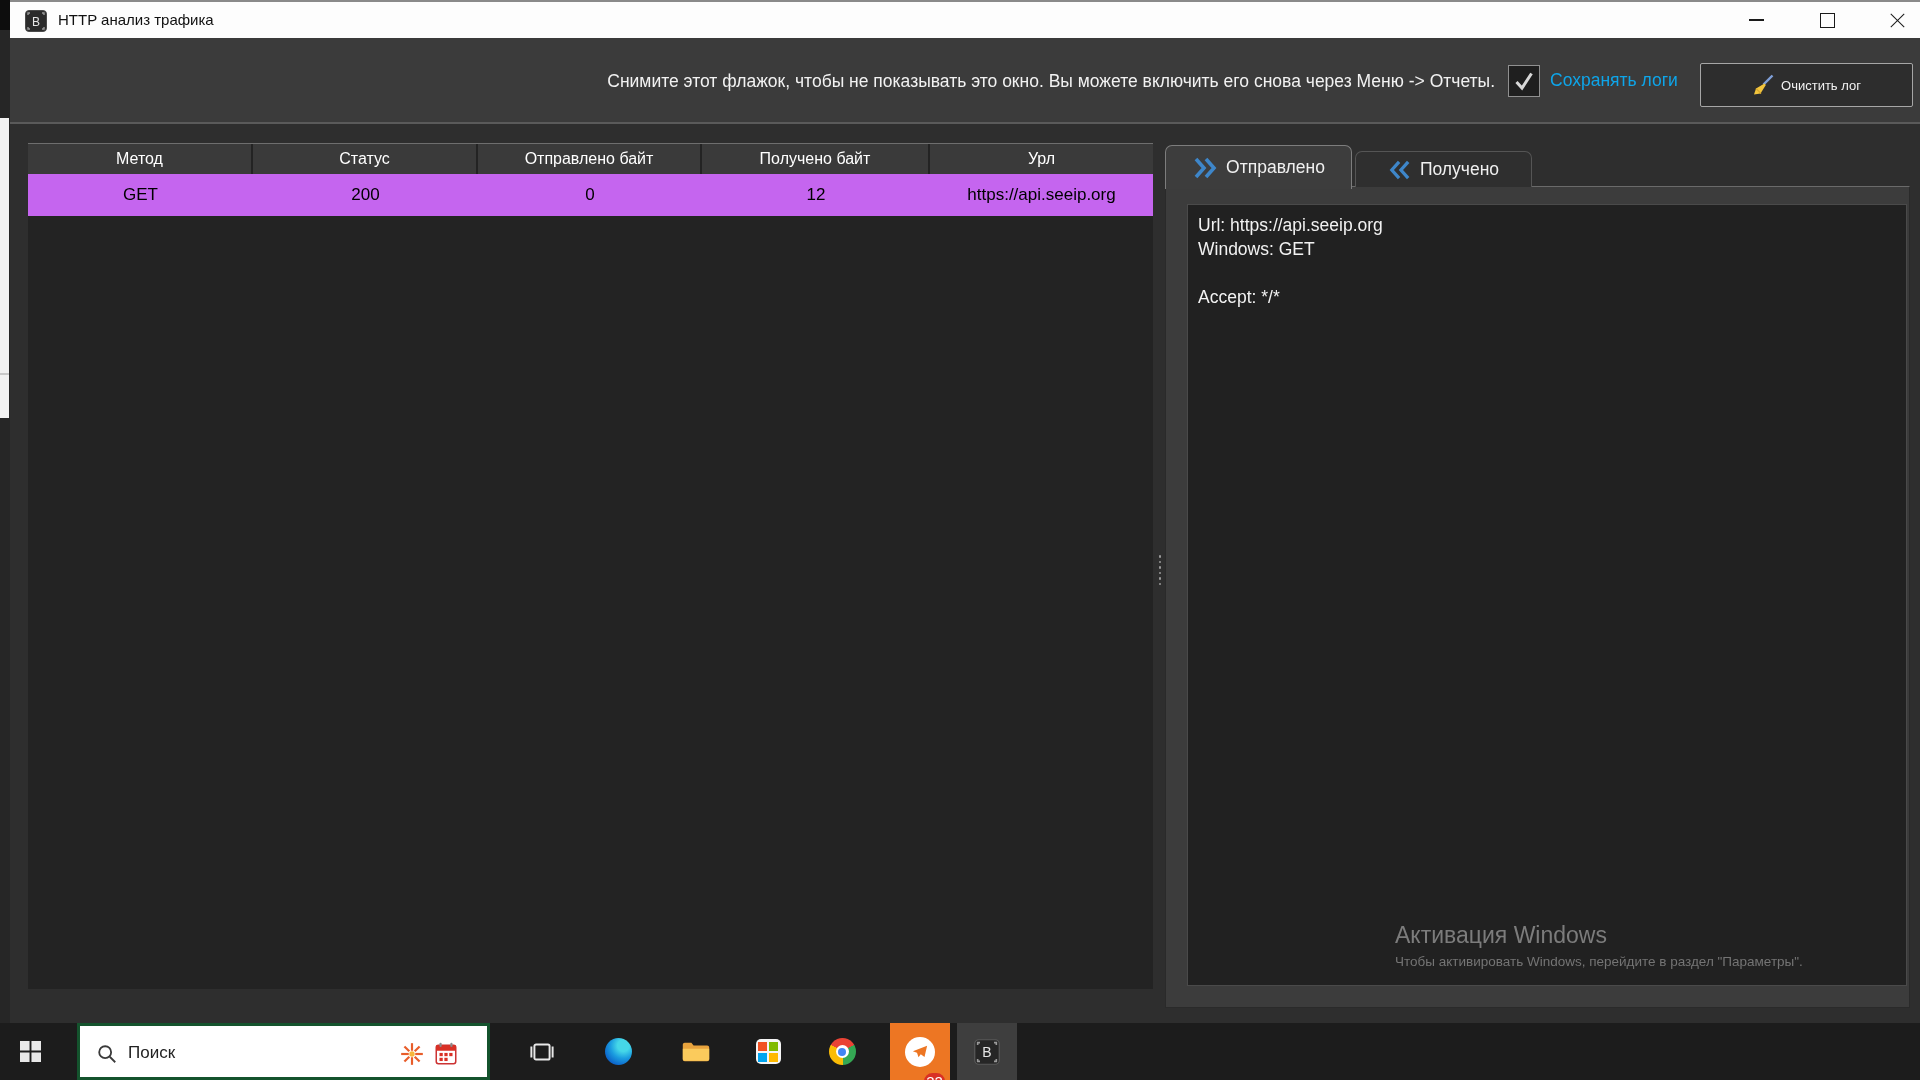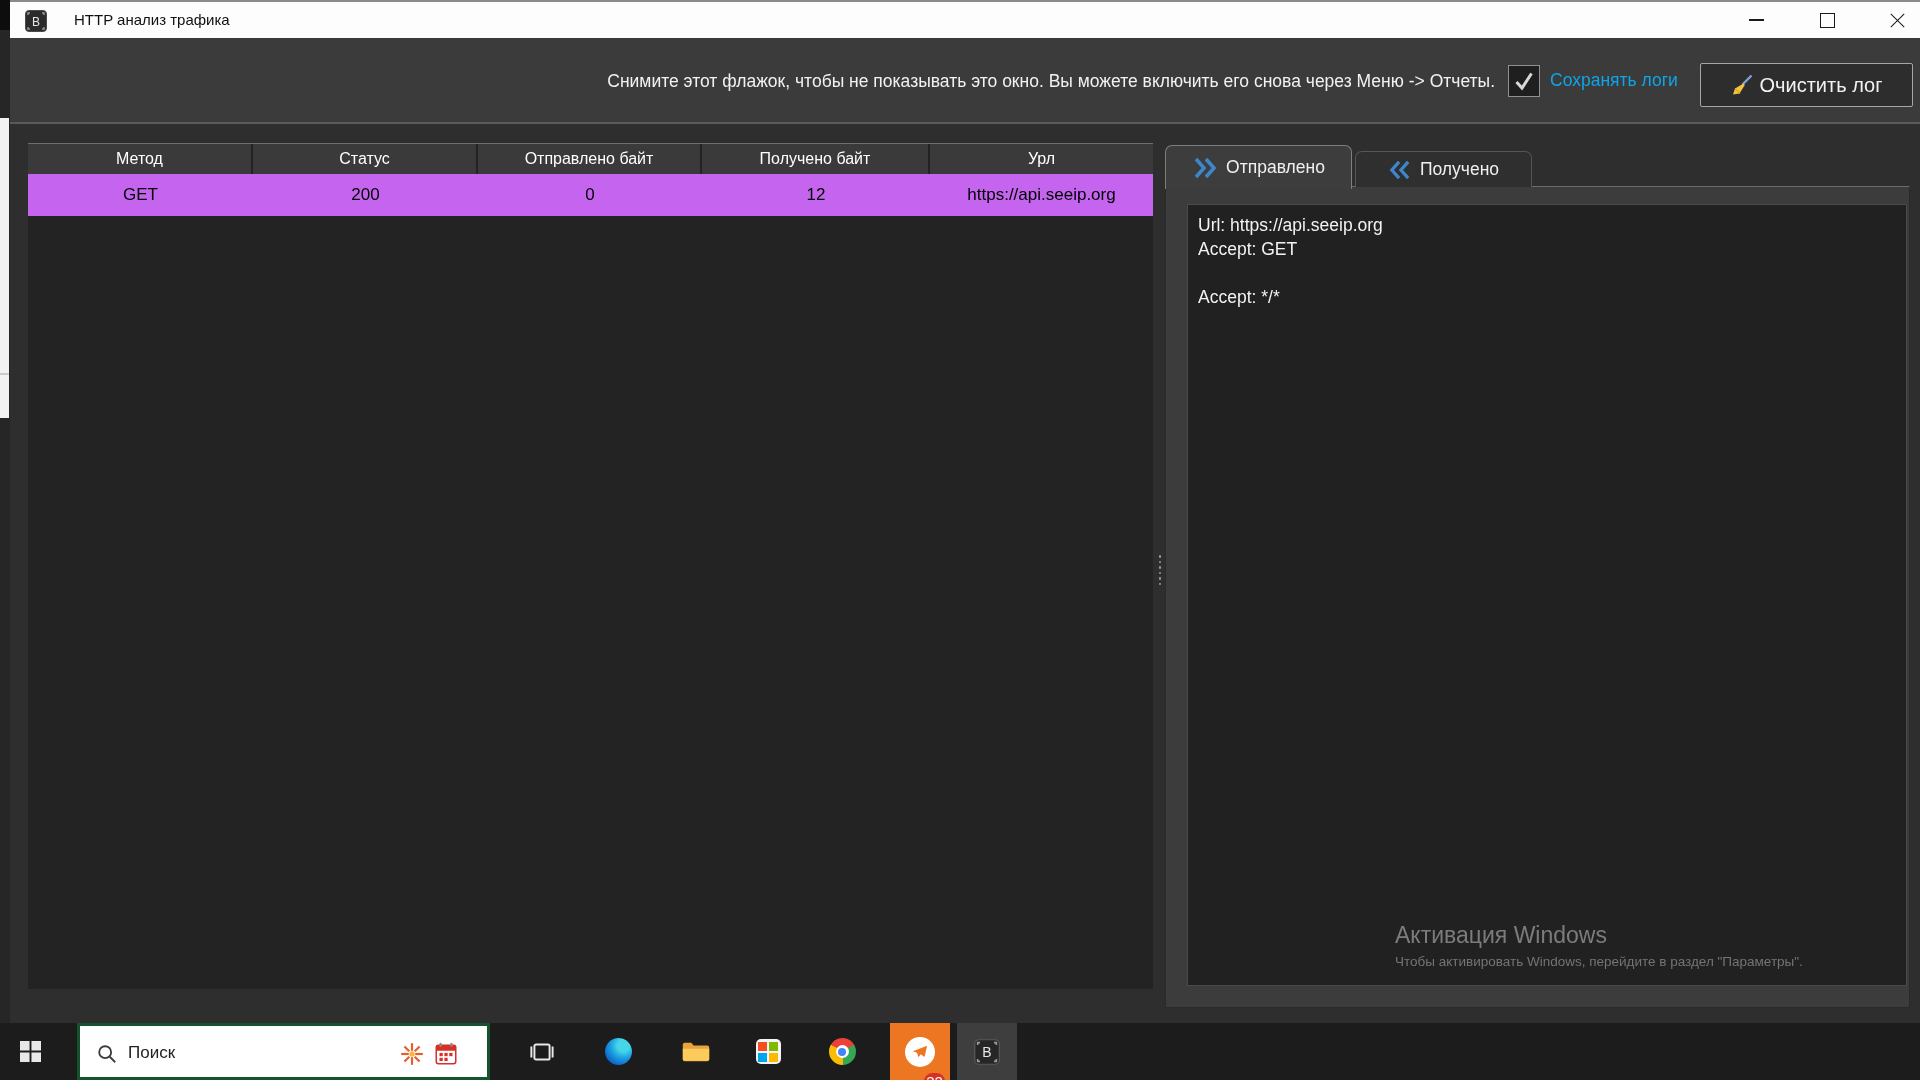--- a/index.html
+++ b/index.html
@@ -9,34 +9,34 @@
   
   #bg-sliver{left:0;top:0;width:10px;height:1023px;background:#262626;}
   #bg-corner{left:0;top:0;width:10px;height:30px;background:#0d0d0d;}
   #bg-white{left:0;top:118px;width:9px;height:300px;background:#f2f2f2;}
   #bg-white-line{left:0;top:255px;width:9px;height:2px;background:#c9c9c9;position:absolute;}
 
   
   #app-window{left:10px;top:0;width:1910px;height:1023px;background:#2e2e2e;}
 
   #titlebar{left:0;top:0;width:1910px;height:38px;background:#fdfdfd;border-top:2px solid #8a8a8a;box-sizing:border-box;}
-  #titlebar-title{left:64px;top:9px;font-size:15px;color:#111;}
+  #titlebar-title{left:48px;top:9px;font-size:15px;color:#111;}
   .winbtn{width:46px;height:36px;top:0;display:flex;align-items:center;justify-content:center;cursor:default;}
   .min-glyph{width:15px;border-top:2px solid #1a1a1a;}
   .max-glyph{width:13px;height:13px;border:1.6px solid #1a1a1a;}
   .close-glyph-a,.close-glyph-b{position:absolute;width:19px;border-top:1.8px solid #1a1a1a;}
   .close-glyph-a{transform:rotate(45deg);}
   .close-glyph-b{transform:rotate(-45deg);}
 
   #toolbar{left:0;top:38px;width:1910px;height:84px;background:#3b3b3b;border-bottom:2px solid #5a5a5a;box-sizing:content-box;}
   #toolbar-notice{top:33px;right:425px;font-size:17.5px;color:#f2f2f2;white-space:nowrap;}
   #save-logs-checkbox{left:1498px;top:27px;width:30px;height:30px;background:#1f1f1f;border:1px solid #909090;display:flex;align-items:center;justify-content:center;}
   #save-logs-label{left:1540px;top:32px;font-size:17.5px;color:#0ea5e9;}
   #clear-log-button{left:1690px;top:25px;width:213px;height:44px;background:#2d2d2d;border:1px solid #a6a6a6;border-radius:2px;display:flex;align-items:center;justify-content:center;gap:7px;box-sizing:border-box;}
-  #clear-log-label{font-size:20px;color:#f2f2f2;}
+  #clear-log-label{font-size:13px;color:#f2f2f2;}
 
   
   #table-panel{left:18px;top:143px;width:1125px;height:846px;background:#232323;border-top:1px solid #6e6e6e;box-sizing:border-box;}
   #table-header{display:flex;height:30px;}
   .hcell{background:#3a3a3a;color:#fff;font-size:16px;display:flex;align-items:center;justify-content:center;border-right:2px solid #232323;box-sizing:border-box;}
   .hcell:last-child{border-right:none;}
   #table-row{display:flex;height:42px;background:#c565ef;color:#000;}
   .rcell{font-size:17px;display:flex;align-items:center;justify-content:center;}
   .w0{width:225px;}.w1{width:225px;}.w2{width:224px;}.w3{width:228px;}.w4{width:223px;}
 
@@ -151,21 +151,21 @@
         <span class="dot"></span>
         <span class="dot"></span>
         <span class="dot"></span>
         <span class="dot"></span>
         <span class="dot"></span>
     </div>
 
     <div class="abs" id="right-panel">
       <div class="abs" id="detail-box">
         <div class="detail-line">Url: https://api.seeip.org</div>
-        <div class="detail-line">Accept: GET</div>
+        <div class="detail-line">Windows: GET</div>
         <div class="detail-line"> </div>
         <div class="detail-line">Accept: */*</div>
         <span class="abs" id="watermark-title">Активация Windows</span>
         <span class="abs" id="watermark-subtitle">Чтобы активировать Windows, перейдите в раздел "Параметры".</span>
       </div>
     </div>
 
     <div class="abs tab" id="tab-sent">
       <svg width="26" height="22" viewBox="0 0 26 22">
         <path d="M4 2l8 9-8 9 M14 2l8 9-8 9" stroke="#3e86c9" stroke-width="3.6" fill="none"></path>

